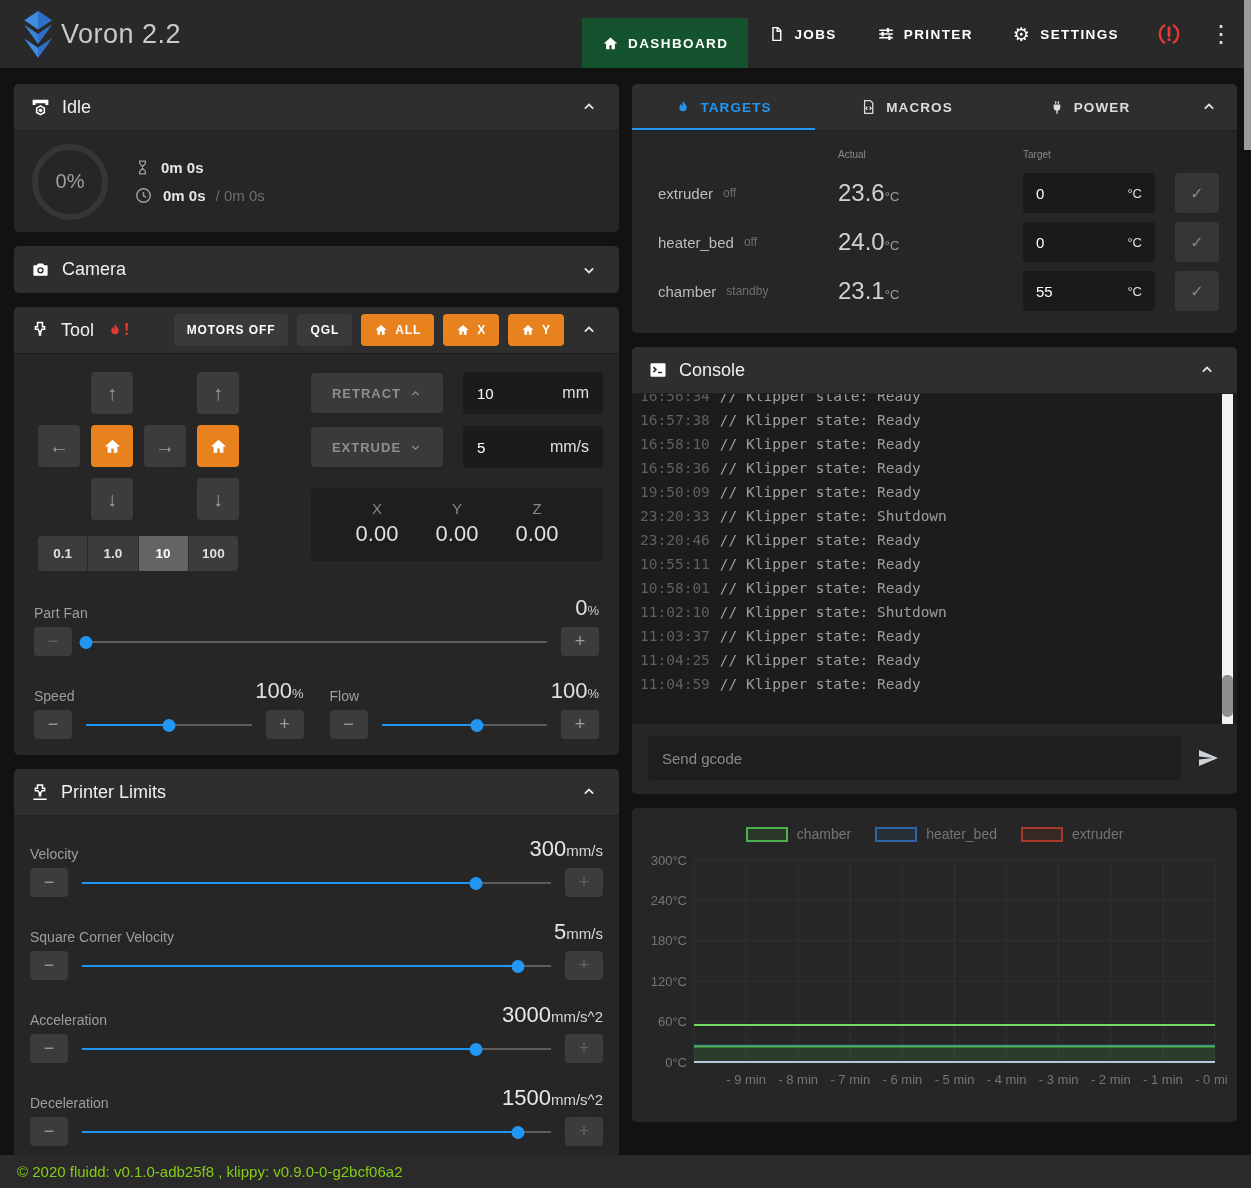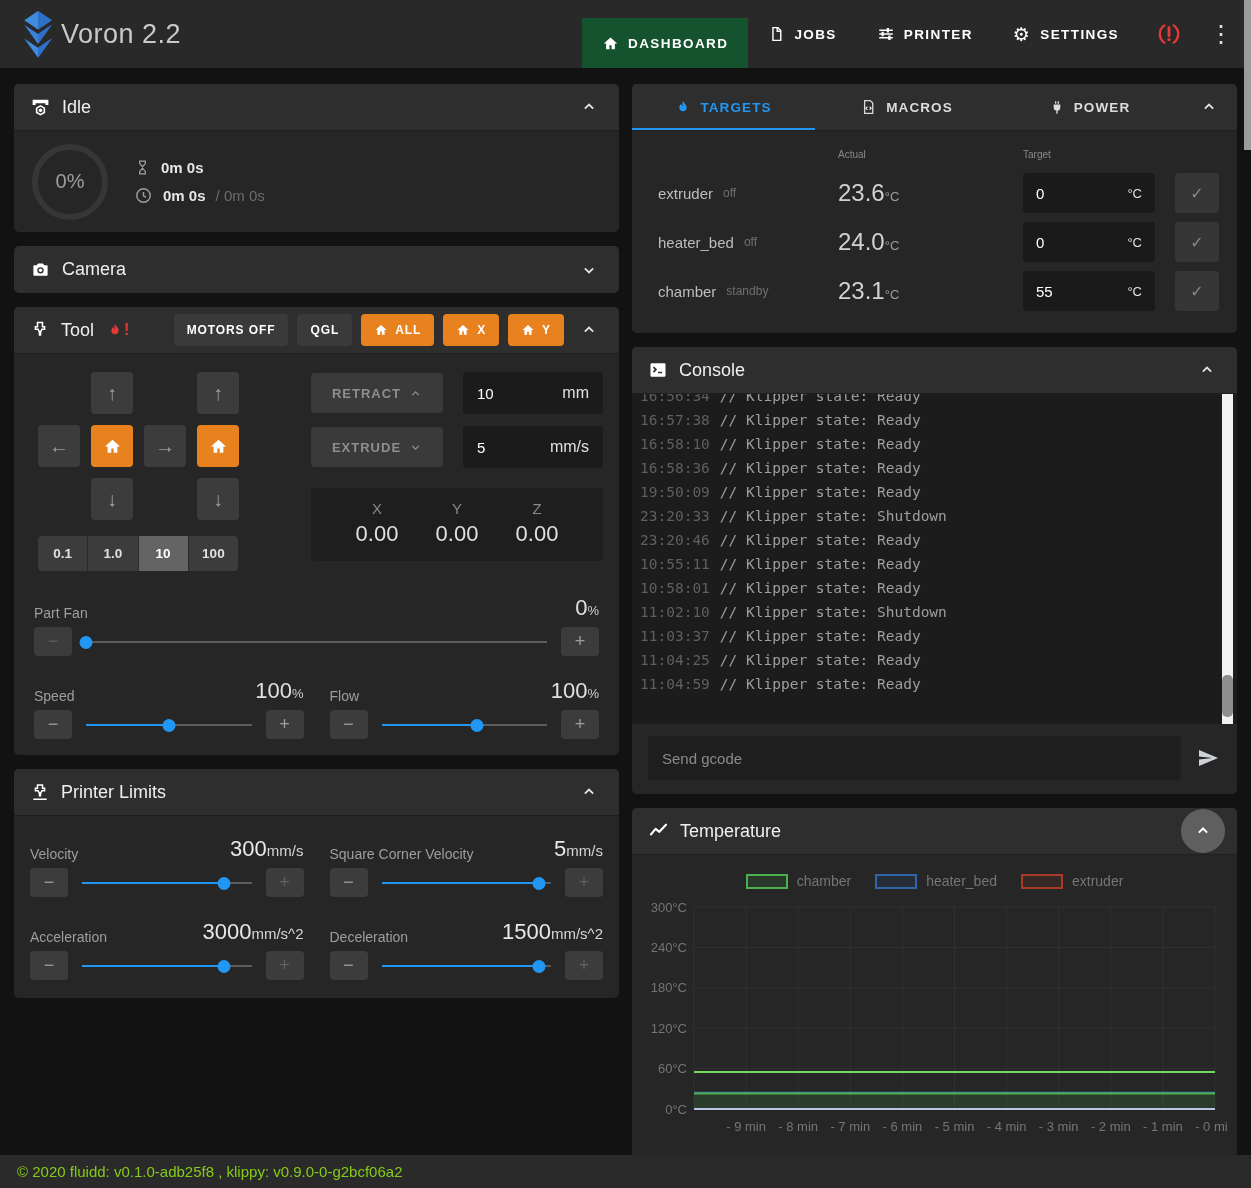--- a/index.html
+++ b/index.html
@@ -82,21 +82,21 @@
     display:flex; align-items:center; justify-content:center; font-size:18px; cursor:pointer; flex:none; }
   .stepper.dim { color:#616161; }
   .slider { position:relative; flex:1; height:28px; margin:0 14px; cursor:pointer; }
   .slider .track { position:absolute; left:0; right:0; top:13px; height:2px; background:#5c5c5c; }
   .slider .fill { position:absolute; left:0; top:13px; height:2px; background:#2196f3; }
   .slider .thumb { position:absolute; top:8px; width:13px; height:13px; border-radius:50%;
     background:#2196f3; transform:translateX(-50%); }
   .two-col { display:grid; grid-template-columns:1fr 1fr; column-gap:26px; margin-top:22px; padding:0 4px; }
 
   
-  .limits-body { padding:20px 16px 18px 16px; display:grid; grid-template-columns:1fr 1fr;
+  .limits-body { padding:20px 16px 18px 16px; display:grid; grid-template-columns:1fr;
     column-gap:26px; row-gap:22px;text-align:center; }
   .limit-head { display:flex; justify-content:space-between; align-items:flex-end; }
   .limit-val { color:#e8e8e8; font-size:22px; }
   .limit-val .u { font-size:15px; color:#d6d6d6; }
 
   
   .tabs { height:47px; background:#2e2e2e; display:flex; align-items:stretch; border-bottom:1px solid #1f1f1f; }
   .tab { flex:1; display:flex; align-items:center; justify-content:center; gap:9px; color:#dcdcdc;
     font-size:13.5px; font-weight:bold; letter-spacing:1.1px; position:relative; cursor:pointer; }
   .tab.active { color:#2196f3; }
@@ -635,34 +635,20 @@
         <input class="gcode-input" placeholder="Send gcode" style="">
         <span class="send-btn">
           <svg width="26" height="24" viewBox="0 0 24 24">
             <path fill="#cfd3d8" d="M3 20l19-8L3 4v6.5l13.5 1.5L3 13.5z"></path>
           </svg>
         </span>
       </div>
     </div>
 
     <div class="panel">
-      <div class="panel-header">
-        <span>
-          <svg width="21" height="20" viewBox="0 0 24 24">
-              <polyline points="3,16 8.5,9.5 13,13 21,4.5" fill="none" stroke="#fff" stroke-width="2.6" stroke-linecap="round" stroke-linejoin="round"></polyline>
-            </svg>
-        </span>
-        <span class="panel-title">Temperature</span>
-        <span class="spacer"></span>
-        <span class="temp-collapse">
-          <svg width="20" height="20" viewBox="0 0 24 24">
-              <polyline points="7,14 12,9 17,14" fill="none" stroke="#fff" stroke-width="2.4"></polyline>
-            </svg>
-        </span>
-      </div>
       <div class="temp-body">
         <div class="legend" id="temp-legend">
             <span class="legend-item">
               <span class="legend-box" style="border-color: rgb(76, 175, 80); background: rgba(76, 175, 80, 0.133);"></span>
               <span class="legend-label">chamber</span>
             </span>
             <span class="legend-item">
               <span class="legend-box" style="border-color: rgb(47, 100, 168); background: rgba(47, 100, 168, 0.133);"></span>
               <span class="legend-label">heater_bed</span>
             </span>

